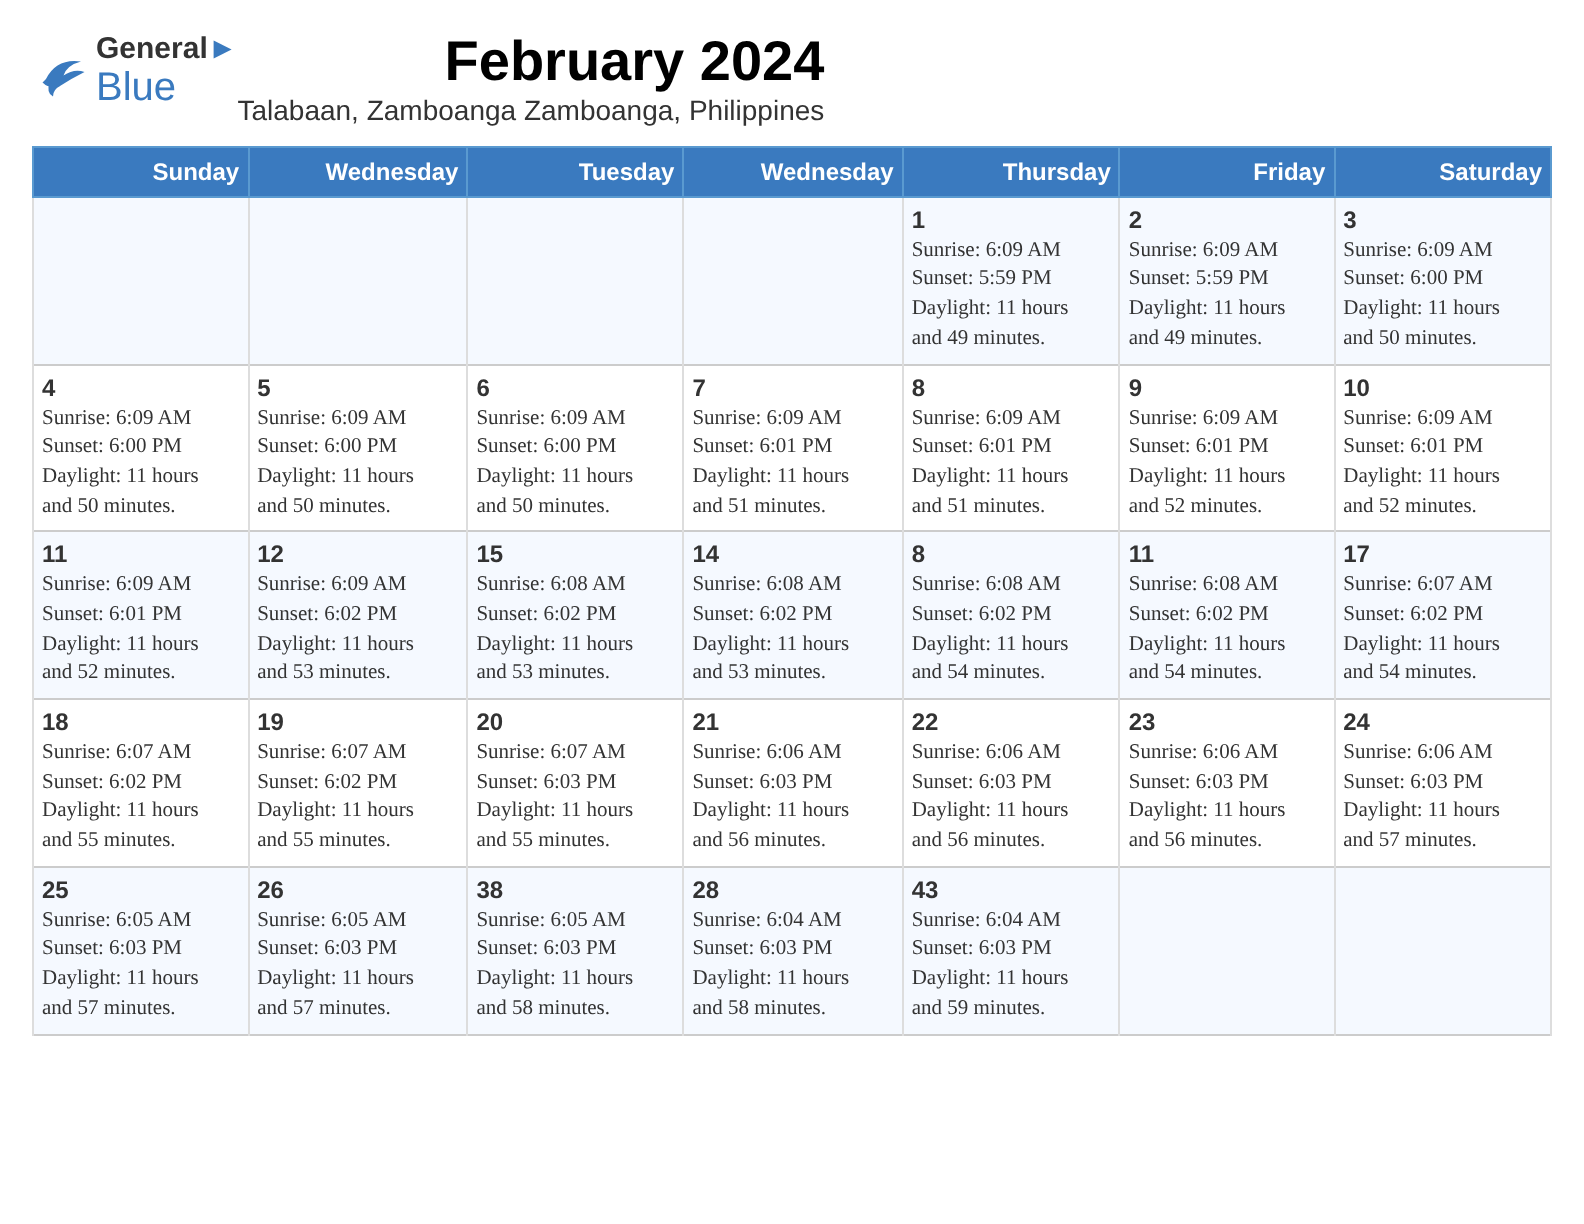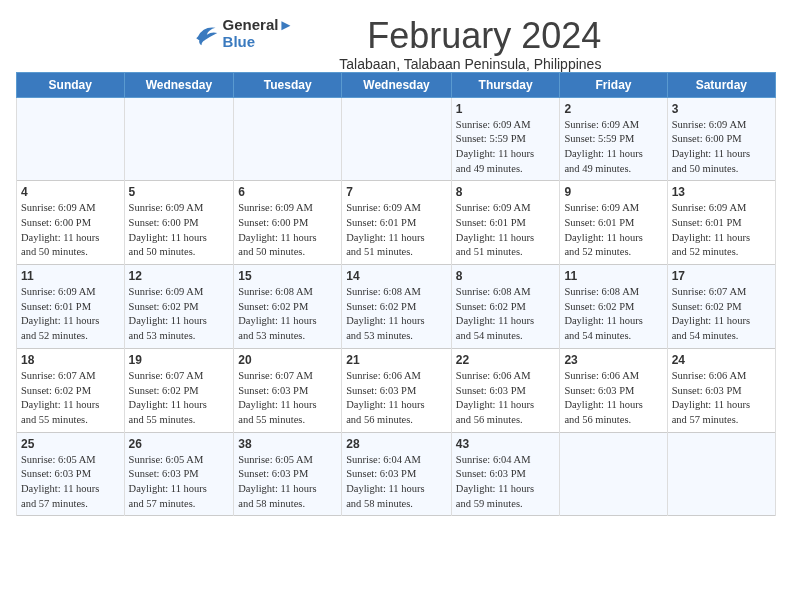--- a/index.html
+++ b/index.html
@@ -5,59 +5,59 @@
     * { box-sizing: border-box; margin: 0; padding: 0; }
     body {
       font-family: Arial, sans-serif;
       background: #fff;
       width: 792px;
       min-height: 612px;
       padding: 16px;
     }
     .header {
       display: flex;
-      justify-content: center;
+      justify-content: flex-start;
       align-items: flex-start;
-      gap: 46px;
+      margin-bottom: 10px;
     }
     .logo {
       display: flex;
       align-items: center;
       gap: 4px;
     }
     .logo-bird {
       width: 28px;
       height: 28px;
     }
     .title-block {
       text-align: right;
     }
     .title-block h1 {
-      font-size: 36px;
-      font-weight: normal;
-      color: #404040;
+      font-size: 28px;
+      font-weight: bold;
+      color: #000000;
       line-height: 1.1;
     }
     .title-block h2 {
       font-size: 14px;
       font-weight: normal;
       color: #333;
     }
     table {
       width: 100%;
       border-collapse: collapse;
       font-size: 11px;
     }
     thead tr {
       background-color: #3a7abf;
       color: #fff;
     }
     thead th {
       padding: 5px 4px;
-      text-align: center;
+      text-align: right;
       font-size: 12px;
       font-weight: bold;
       border: 1px solid #5a9ad0;
     }
     tbody tr {
       border-bottom: 1px solid #ccc;
     }
     tbody tr:nth-child(odd) {
       background-color: #f5f9ff;
     }
@@ -96,26 +96,26 @@
 <body>
 
 <div class="header">
   <div class="logo">
     <svg class="logo-bird" viewBox="0 0 32 32" xmlns="http://www.w3.org/2000/svg">
       <path d="M8 20 Q14 8 28 10 Q20 12 18 18 Q24 14 30 16 Q22 20 16 24 Q10 26 6 22 Z" fill="#3a7abf"></path>
       <path d="M10 22 Q8 28 12 30 Q12 26 16 24" fill="#3a7abf"></path>
     </svg>
     <div>
       <div style="font-size:15px;font-weight:bold;color:#333;">General<span style="color:#3a7abf;">►</span></div>
-      <div style="font-size:15px;font-weight:bold;color:#3a7abf;">Blue</div>
+      <div style="font-size:20px;font-weight:normal;color:#3a7abf;">Blue</div>
     </div>
   </div>
   <div class="title-block">
     <h1>February 2024</h1>
-    <h2>Talabaan, Talabaan Peninsula, Philippines</h2>
+    <h2>Talabaan, Zamboanga Zamboanga, Philippines</h2>
   </div>
 </div>
 
 <table>
   <thead>
     <tr>
     <th>Sunday</th>
         <th>Wednesday</th>
         <th>Tuesday</th>
         <th>Wednesday</th>
@@ -189,21 +189,21 @@
 and 51 minutes.</div>
         </td>
         <td>
           <span class="day-num">9</span>
           <div class="day-detail" style="white-space: pre-line;">Sunrise: 6:09 AM
 Sunset: 6:01 PM
 Daylight: 11 hours
 and 52 minutes.</div>
         </td>
         <td>
-          <span class="day-num">13</span>
+          <span class="day-num">10</span>
           <div class="day-detail" style="white-space: pre-line;">Sunrise: 6:09 AM
 Sunset: 6:01 PM
 Daylight: 11 hours
 and 52 minutes.</div>
         </td>
       </tr>
       <tr>
         <td>
           <span class="day-num">11</span>
           <div class="day-detail" style="white-space: pre-line;">Sunrise: 6:09 AM

